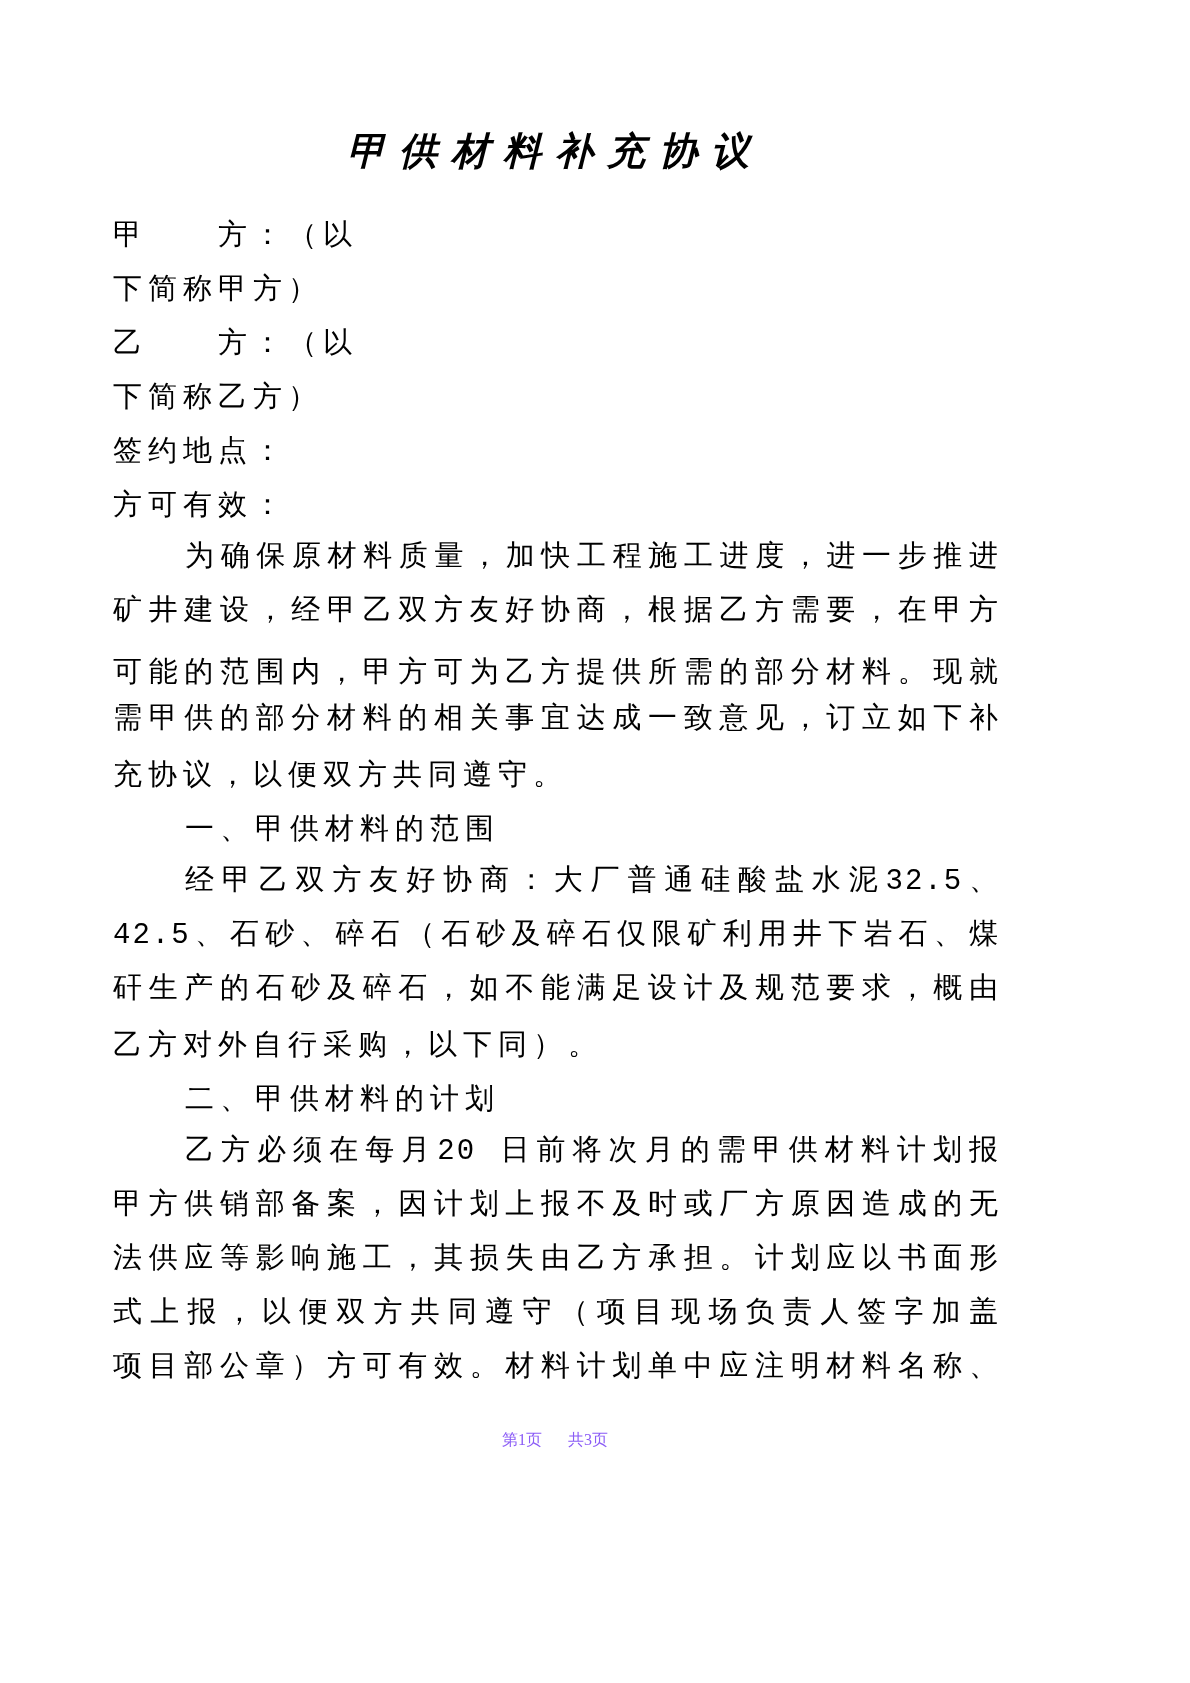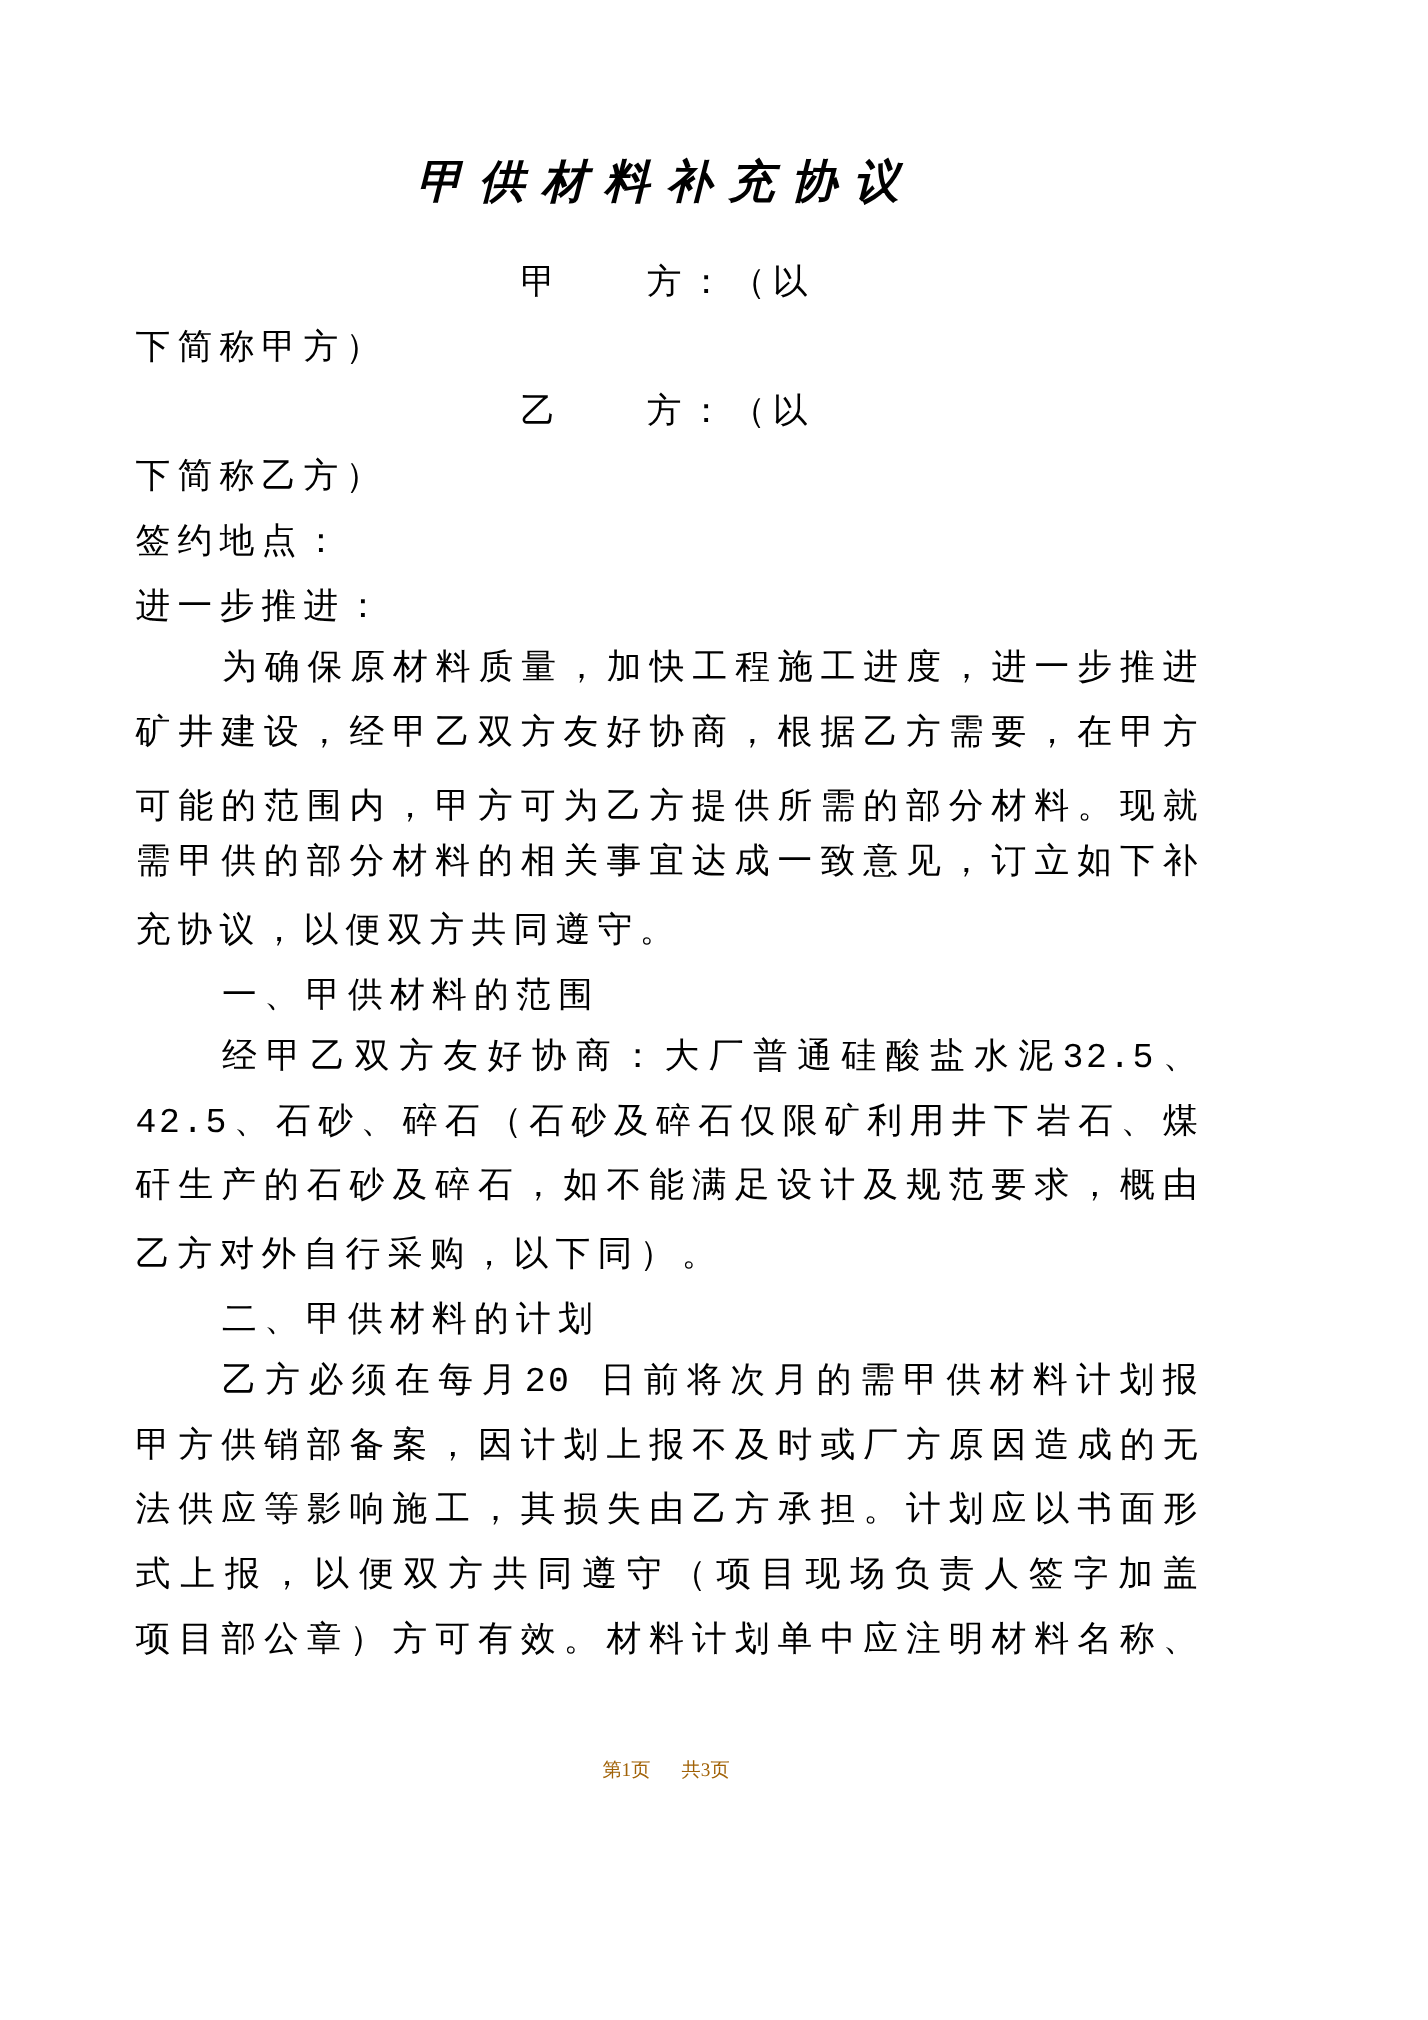--- a/index.html
+++ b/index.html
@@ -2,46 +2,46 @@
 <html><head>
 <meta charset="utf-8">
 <style>
   html, body { margin:0; padding:0; background:#ffffff; }
   body { width:1190px; height:1683px; position:relative; overflow:hidden;
          font-family:"DejaVu Sans","Liberation Sans",sans-serif; color:#000; }
   .title { position:absolute; top:126px; left:0; width:1110px; text-align:center;
            font-size:38px; font-weight:bold; letter-spacing:14px;font-style:italic; }
   .line { position:absolute; left:113px; width:887px; font-size:29px;
           letter-spacing:6px; white-space:nowrap; line-height:40px; }
-  .line.split { display:flex; justify-content:center; }
+  .line.split { display:flex; justify-content:flex-start; }
   .indent { padding-left:72px; width:815px; }
   .justify { text-align:justify; text-align-last:justify; letter-spacing:2px;font-family:Liberation Mono, monospace; }
-  .footer { position:absolute; top:1465px; left:0; width:1110px; text-align:center;
-            font-family:"Liberation Serif","DejaVu Serif",serif; font-size:16px; color:#a16207; }
+  .footer { position:absolute; top:1430px; left:0; width:1110px; text-align:center;
+            font-family:"Liberation Serif","DejaVu Serif",serif; font-size:16px; color:#8b5cf6; }
   .footer span + span { margin-left:26px; }
 </style>
 </head>
 <body>
 
 <div class="title">甲供材料补充协议</div>
 
 <div class="line split" style="top:214px">
   <span>甲　　方：</span>
   <span>（以</span>
 </div>
 <div class="line" style="top:268px">下简称甲方）</div>
 
 <div class="line split" style="top:322px">
   <span>乙　　方：</span>
   <span>（以</span>
 </div>
 <div class="line" style="top:376px">下简称乙方）</div>
 
 <div class="line" style="top:430px">签约地点：</div>
-<div class="line" style="top:484px">进一步推进：</div>
+<div class="line" style="top:484px">方可有效：</div>
 
 <div class="line indent justify" style="top:538px">为确保原材料质量，加快工程施工进度，进一步推进</div>
 <div class="line justify" style="top:592px">矿井建设，经甲乙双方友好协商，根据乙方需要，在甲方</div>
 <div class="line justify" style="top:654px">可能的范围内，甲方可为乙方提供所需的部分材料。现就</div>
 <div class="line justify" style="top:700px">需甲供的部分材料的相关事宜达成一致意见，订立如下补</div>
 <div class="line" style="top:754px">充协议，以便双方共同遵守。</div>
 
 <div class="line indent" style="top:808px">一、甲供材料的范围</div>
 <div class="line indent justify" style="top:862px">经甲乙双方友好协商：大厂普通硅酸盐水泥32.5、</div>
 <div class="line justify" style="top:916px">42.5、石砂、碎石（石砂及碎石仅限矿利用井下岩石、煤</div>

